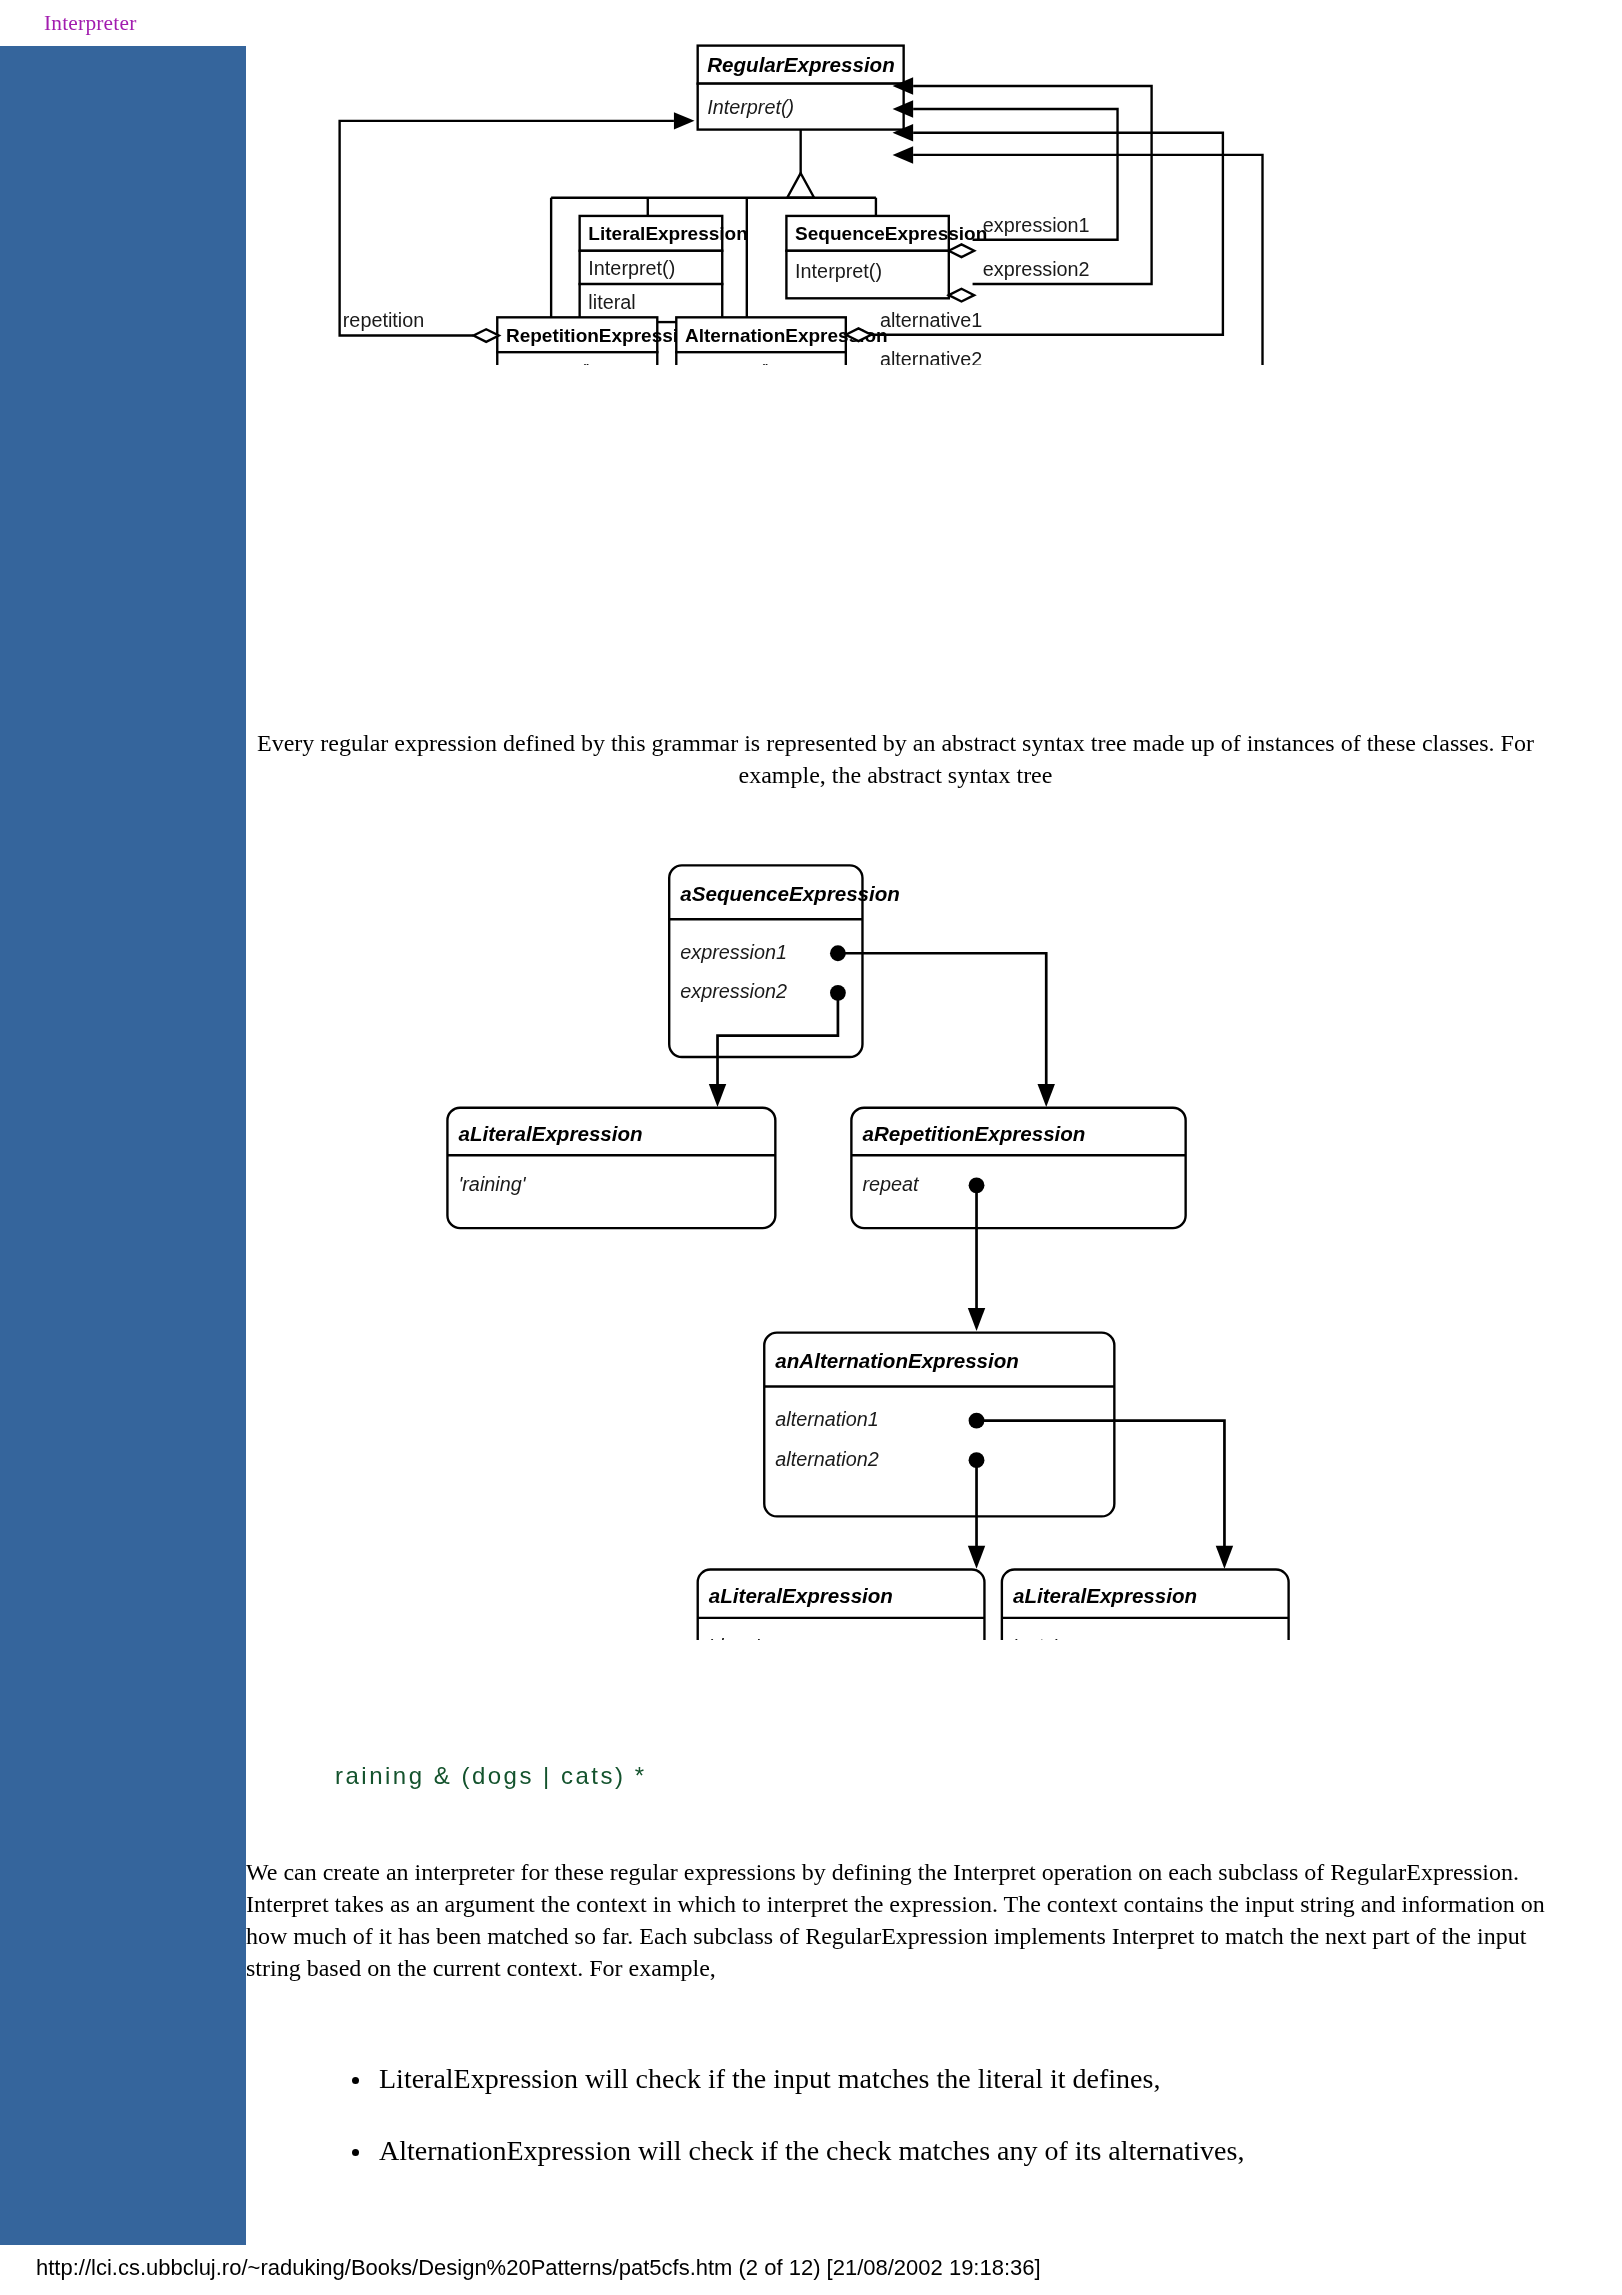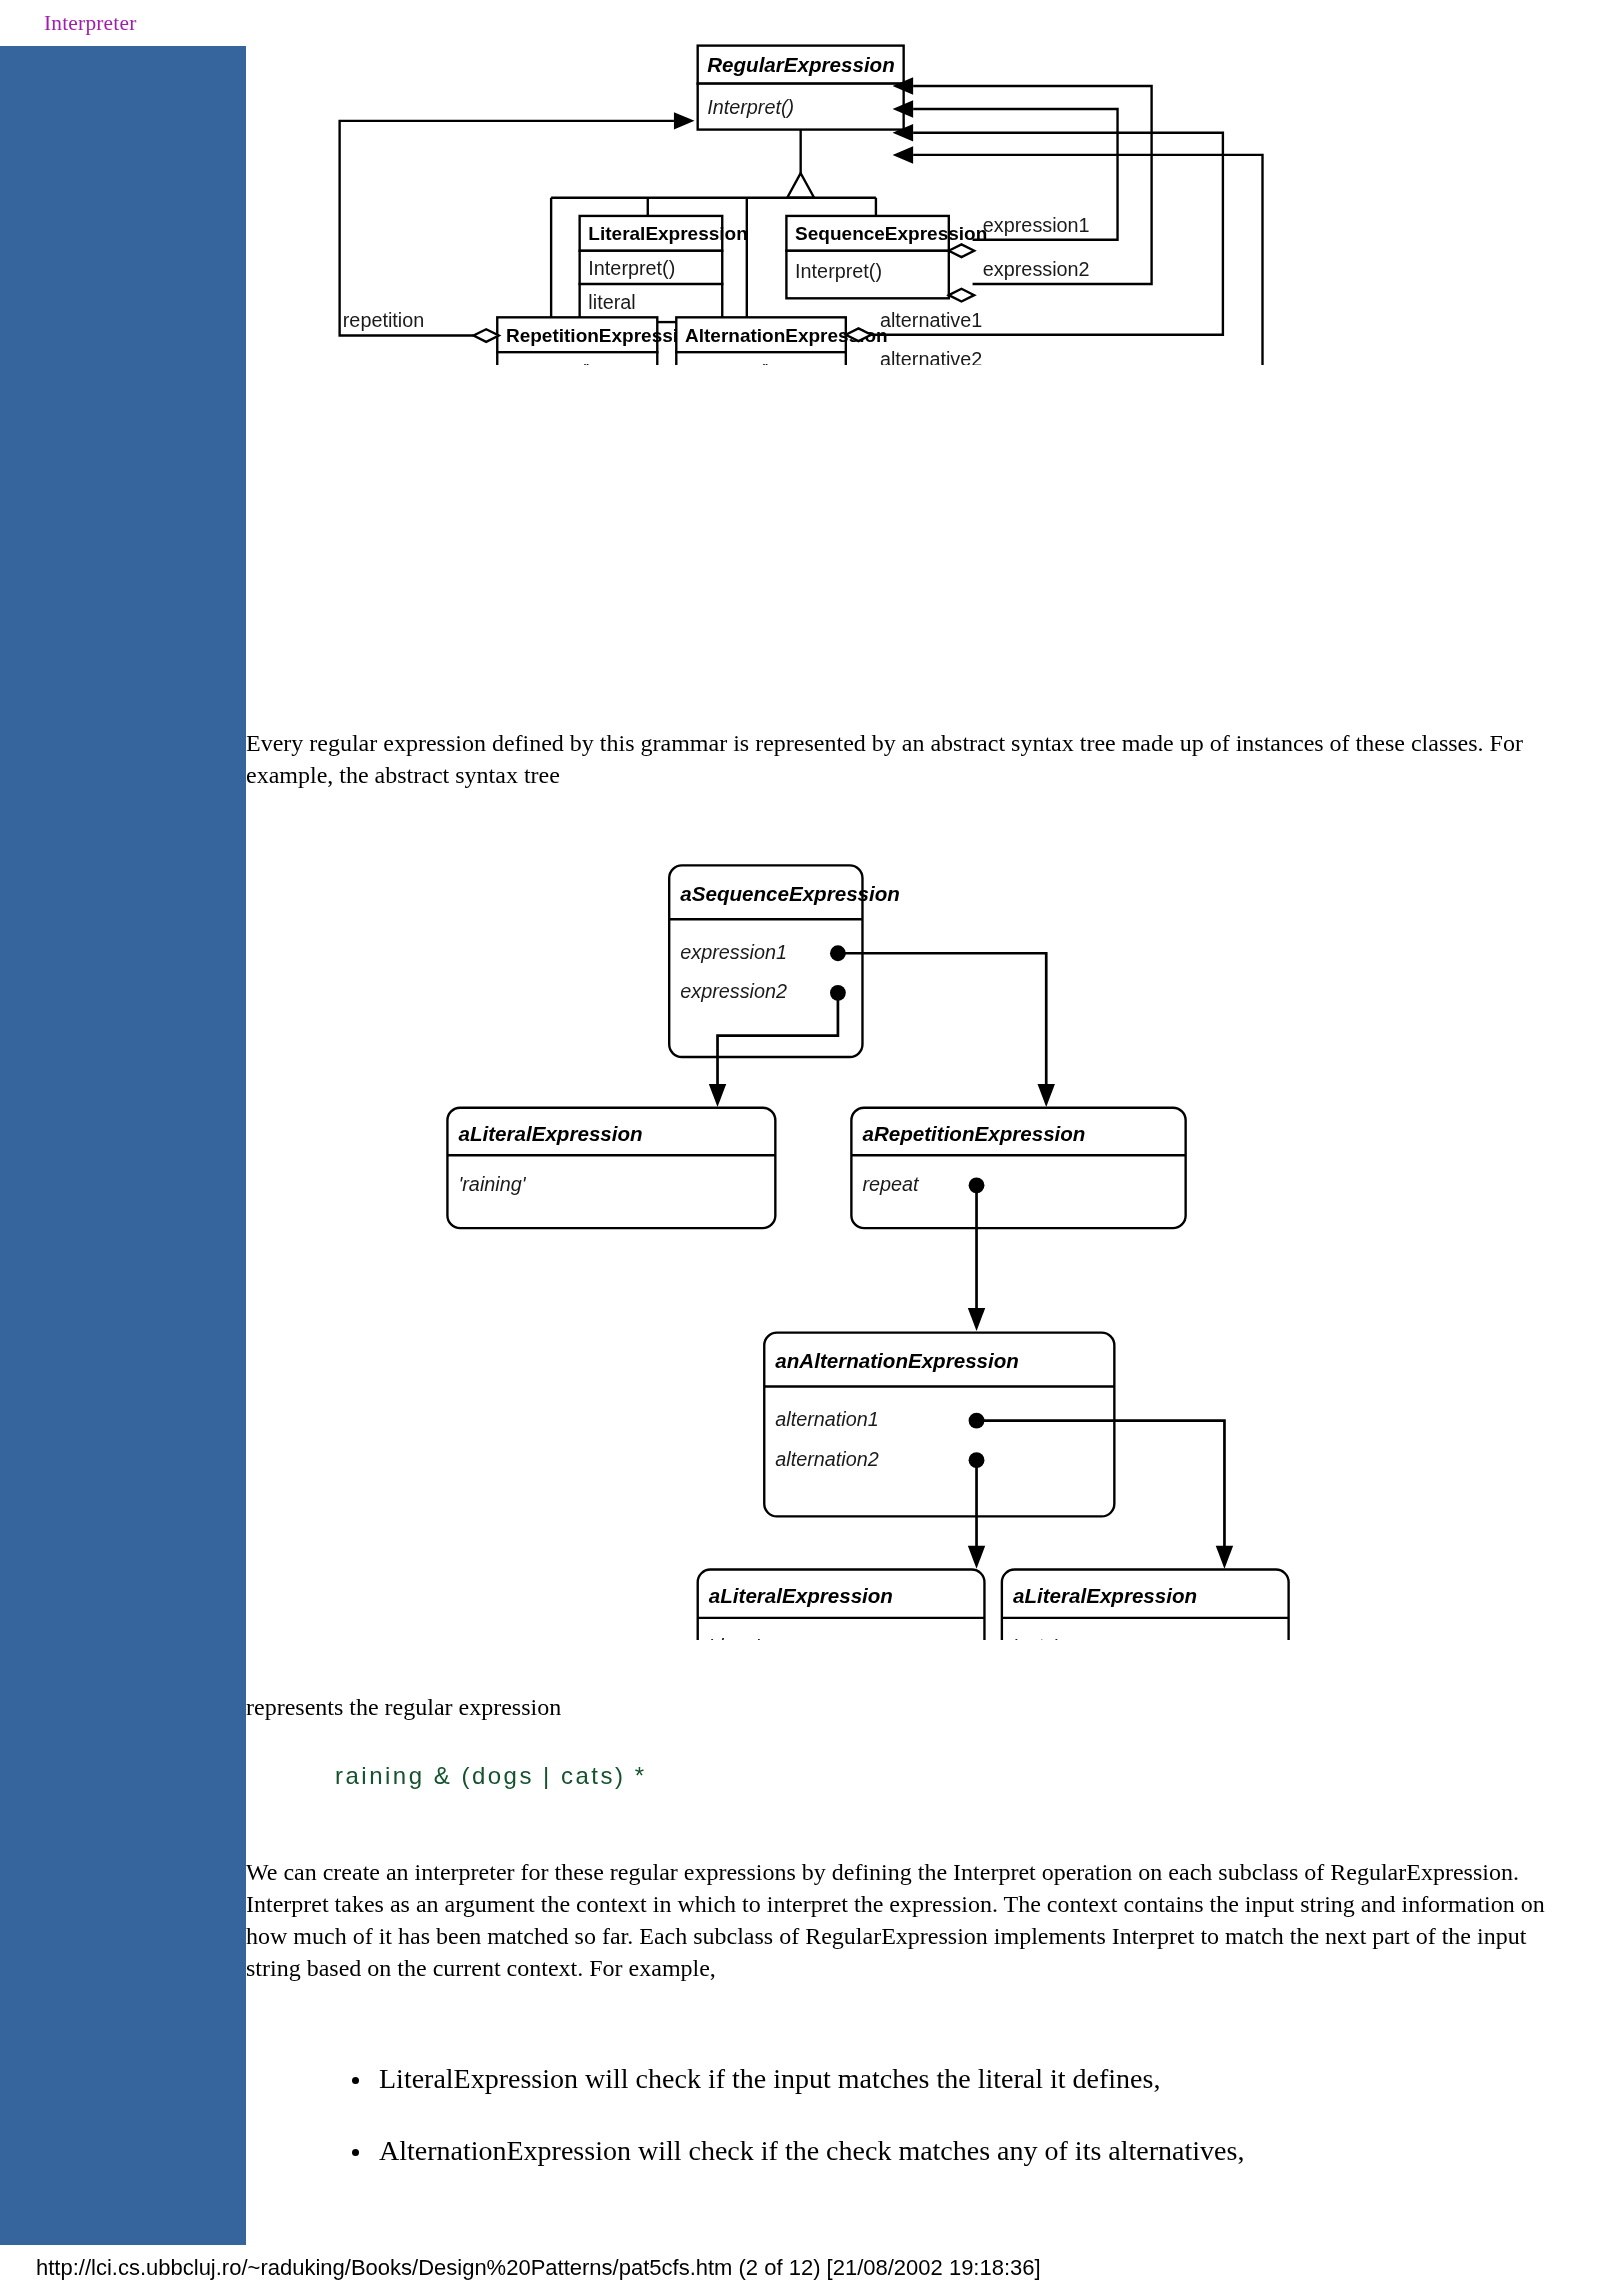--- a/index.html
+++ b/index.html
@@ -208,21 +208,21 @@
       <polygon class="dia" points="867,432 883,424 899,432 883,440"></polygon>
 
       <path class="ln" d="M397 383 L228 383 L228 112 L650 112"></path>
       <polygon points="650,101 650,123 676,112" fill="#000"></polygon>
       <text class="uml-edge-label" x="232" y="372">repetition</text>
       <polygon class="dia" points="397,383 413,375 429,383 413,391"></polygon>
 
     </svg>
   </div>
 
-  <div class="para" style="left:0px; top:727px;">Every regular expression defined by this grammar is represented by an abstract syntax tree made up of instances of these classes. For example, the abstract syntax tree</div>
+  <div class="para" style="left:0px; top:727px;text-align:center;">Every regular expression defined by this grammar is represented by an abstract syntax tree made up of instances of these classes. For example, the abstract syntax tree</div>
 
   <div class="diagram" style="left:198px; top:840px; width:951px; height:800px;font-style:italic;">
     <svg width="951" height="800" viewBox="0 0 1200 1010">
 
       <g>
         <path class="bx" d="M300 32 h212 a16,16 0 0 1 16,16 v210 a16,16 0 0 1 -16,16 h-212 a16,16 0 0 1 -16,-16 v-210 a16,16 0 0 1 16,-16 z"></path>
         <path class="ln" d="M284 100 L528 100"></path>
         <text class="obj-title" x="298" y="77">aSequenceExpression</text>
         <text class="obj-item" x="298" y="150">expression1</text>
         <text class="obj-item" x="298" y="200">expression2</text>
@@ -280,21 +280,20 @@
       <g>
         <path class="bx" d="M720 921 h330 a16,16 0 0 1 16,16 v122 a16,16 0 0 1 -16,16 h-330 a16,16 0 0 1 -16,-16 v-122 a16,16 0 0 1 16,-16 z"></path>
         <path class="ln" d="M704 982 L1066 982"></path>
         <text class="obj-title" x="718" y="963">aLiteralExpression</text>
         <text class="obj-item" x="718" y="1026">'cats'</text>
       </g>
 
     </svg>
   </div>
 
-  <div class="para" style="left:0px; top:1691px;">represents the regular expression</div>
 
   <div class="code-line" style="left:89px; top:1762px;">raining &amp; (dogs | cats) *</div>
 
   <div class="para" style="left:0px; top:1856px;">We can create an interpreter for these regular expressions by defining the Interpret operation on each subclass of RegularExpression. Interpret takes as an argument the context in which to interpret the expression. The context contains the input string and information on how much of it has been matched so far. Each subclass of RegularExpression implements Interpret to match the next part of the input string based on the current context. For example,</div>
 
   <ul class="bullets" style="left:95px; top:2063px;">
     <li>
       <span class="dot"></span>
       <span>LiteralExpression will check if the input matches the literal it defines,</span>
     </li>

